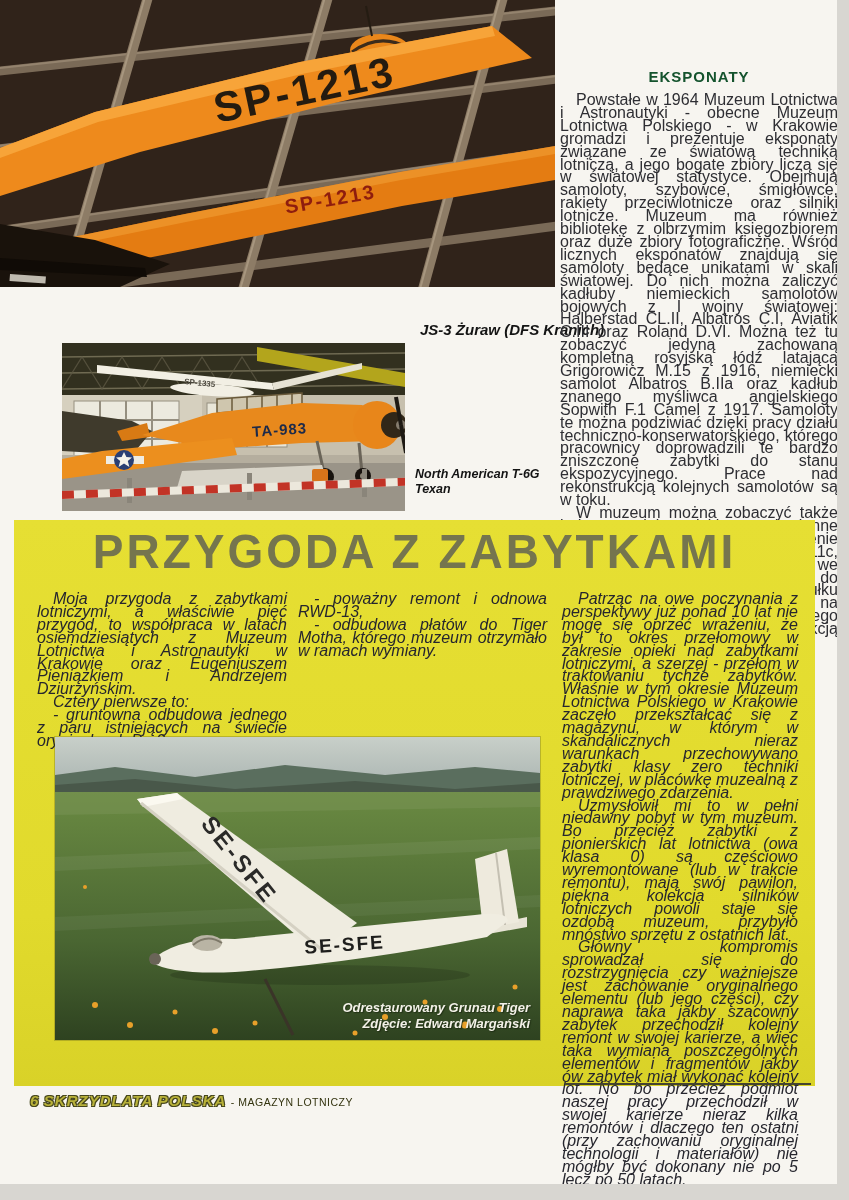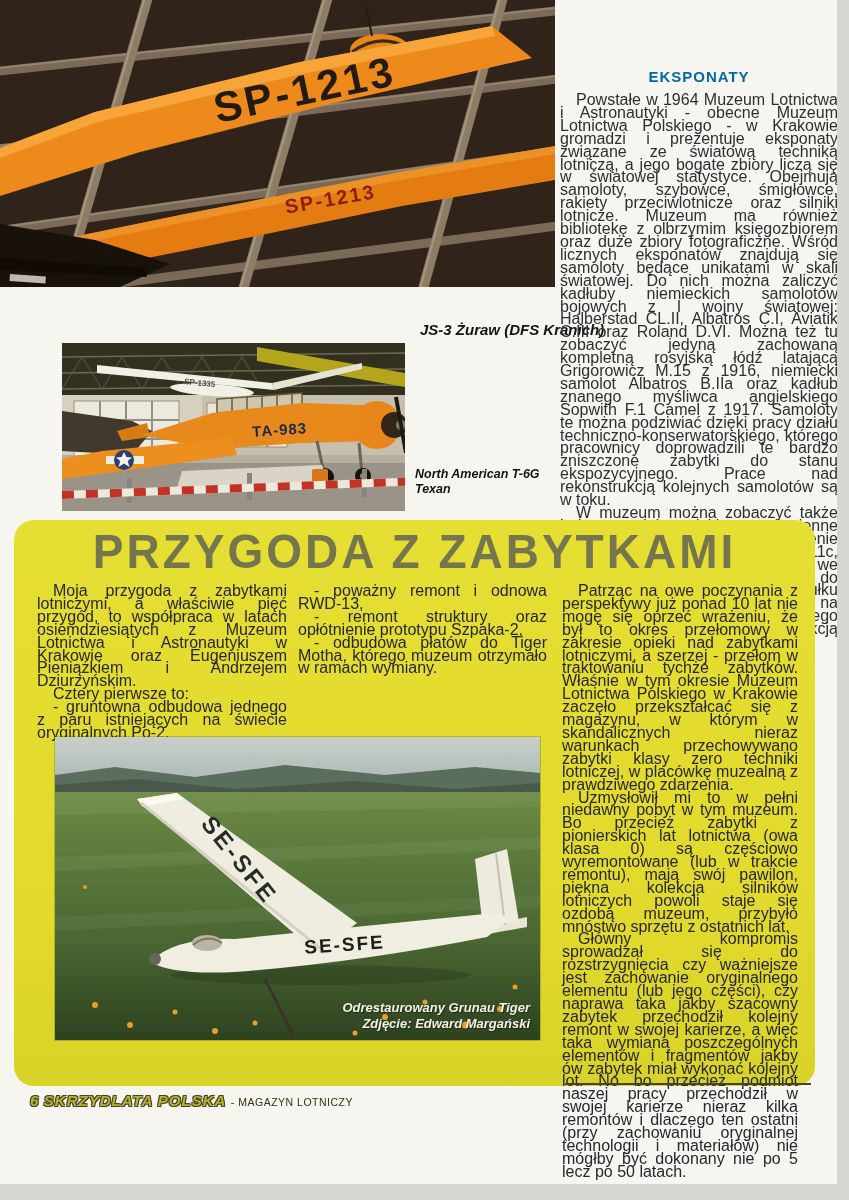--- a/index.html
+++ b/index.html
@@ -8,29 +8,29 @@
   .page{position:absolute;left:0;top:0;width:837px;height:1184px;background:#f7f5f0;overflow:hidden;}
   .photo{position:absolute;overflow:hidden;}
   .photo svg{display:block;}
   .photo1{left:0;top:0;width:555px;height:287px;}
   .photo2{left:62px;top:343px;width:343px;height:168px;}
   .photo3{left:41px;top:217px;width:485px;height:303px;box-shadow:0 0 0 1px rgba(60,60,20,.25);}
   .caption{position:absolute;font-weight:700;font-style:italic;color:#141414;}
   .caption1{left:420px;top:321px;width:170px;font-size:15px;white-space:nowrap;}
   .caption2{left:415px;top:467px;width:160px;font-size:12.5px;line-height:15px;}
   .right-col{position:absolute;left:560px;top:68px;width:278px;}
-  .right-col h2{margin:0 0 9px 0;text-align:center;font-size:15px;letter-spacing:1px;color:#0369a1;}
+  .right-col h2{margin:0 0 9px 0;text-align:center;font-size:15px;letter-spacing:1px;color:#14532d;}
   .bodytext p{margin:0;font-size:16px;line-height:12.9px;text-align:justify;
               text-indent:16px;color:#2e2e33;}
   .yellow{position:absolute;left:14px;top:520px;width:801px;height:566px;
-          background:linear-gradient(#e6df33,#e1da2c 70%,#d9d228);border-radius:20px;}
+          background:linear-gradient(#e6df33,#e1da2c 70%,#d9d228);}
   .article-title{position:absolute;left:0;top:4px;width:100%;margin:0;text-align:center;
           font-size:46px;font-weight:700;letter-spacing:3px;color:#75754e;
           transform:scaleY(1.04);}
-  .col{position:absolute;top:65px;}
+  .col{position:absolute;top:73px;font-style:italic;}
   .col1{left:23px;width:250px;}
   .col2{left:284px;width:249px;}
   .col3{left:548px;width:236px;}
   .col p{color:#26262e;}
   .rule{position:absolute;left:551px;top:563px;width:246px;height:2px;background:#44442e;}
   .photo-caption-overlay{position:absolute;right:10px;bottom:8px;text-align:right;
           font-weight:700;font-style:italic;font-size:13px;line-height:16px;color:#f3f1e8;
           text-shadow:1px 1px 1px rgba(20,30,10,.6);}
   .footer{position:absolute;left:16px;top:572px;white-space:nowrap;}
   .mag-logo{font-weight:700;font-style:italic;font-size:15px;letter-spacing:1px;color:#b9b23a;
@@ -195,21 +195,20 @@
     <h1 class="article-title">PRZYGODA Z ZABYTKAMI</h1>
 
     <div class="col col1 bodytext">
       <p>Moja przygoda z zabytkami lotniczymi, a właściwie pięć przygód, to współpraca w latach osiemdziesiątych z Muzeum Lotnictwa i Astronautyki w Krakowie oraz Eugeniuszem Pieniążkiem i Andrzejem Dziurzyńskim.</p>
       <p>Cztery pierwsze to:</p>
       <p>- gruntowna odbudowa jednego z paru istniejących na świecie oryginalnych Po-2,</p>
     </div>
 
     <div class="col col2 bodytext">
       <p>- poważny remont i odnowa RWD-13,</p>
-      <p>- remont struktury oraz opłótnienie prototypu Szpaka-2,</p>
       <p>- odbudowa płatów do Tiger Motha, którego muzeum otrzymało w ramach wymiany.</p>
     </div>
 
     <div class="col col3 bodytext">
       <p>Patrząc na owe poczynania z perspektywy już ponad 10 lat nie mogę się oprzeć wrażeniu, że był to okres przełomowy w zakresie opieki nad zabytkami lotniczymi, a szerzej - przełom w traktowaniu tychże zabytków. Właśnie w tym okresie Muzeum Lotnictwa Polskiego w Krakowie zaczęło przekształcać się z magazynu, w którym w skandalicznych nieraz warunkach przechowywano zabytki klasy zero techniki lotniczej, w placówkę muzealną z prawdziwego zdarzenia.</p>
       <p>Uzmysłowił mi to w pełni niedawny pobyt w tym muzeum. Bo przecież zabytki z pionierskich lat lotnictwa (owa klasa 0) są częściowo wyremontowane (lub w trakcie remontu), mają swój pawilon, piękna kolekcja silników lotniczych powoli staje się ozdobą muzeum, przybyło mnóstwo sprzętu z ostatnich lat.</p>
       <p>Główny kompromis sprowadzał się do rozstrzygnięcia czy ważniejsze jest zachowanie oryginalnego elementu (lub jego części), czy naprawa taka jakby szacowny zabytek przechodził kolejny remont w swojej karierze, a więc taka wymiana poszczególnych elementów i fragmentów jakby ów zabytek miał wykonać kolejny lot. No bo przecież podmiot naszej pracy przechodził w swojej karierze nieraz kilka remontów i dlaczego ten ostatni (przy zachowaniu oryginalnej technologii i materiałów) nie mógłby być dokonany nie po 5 lecz po 50 latach.</p>
     </div>
 
     <div class="rule"></div>

